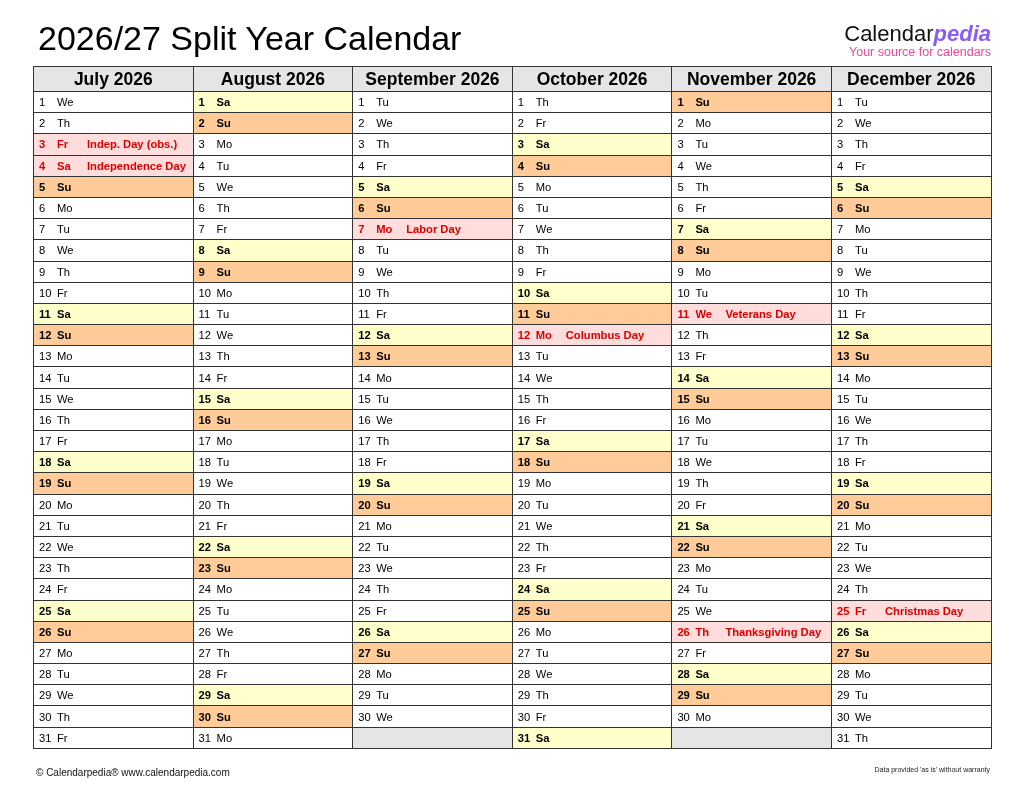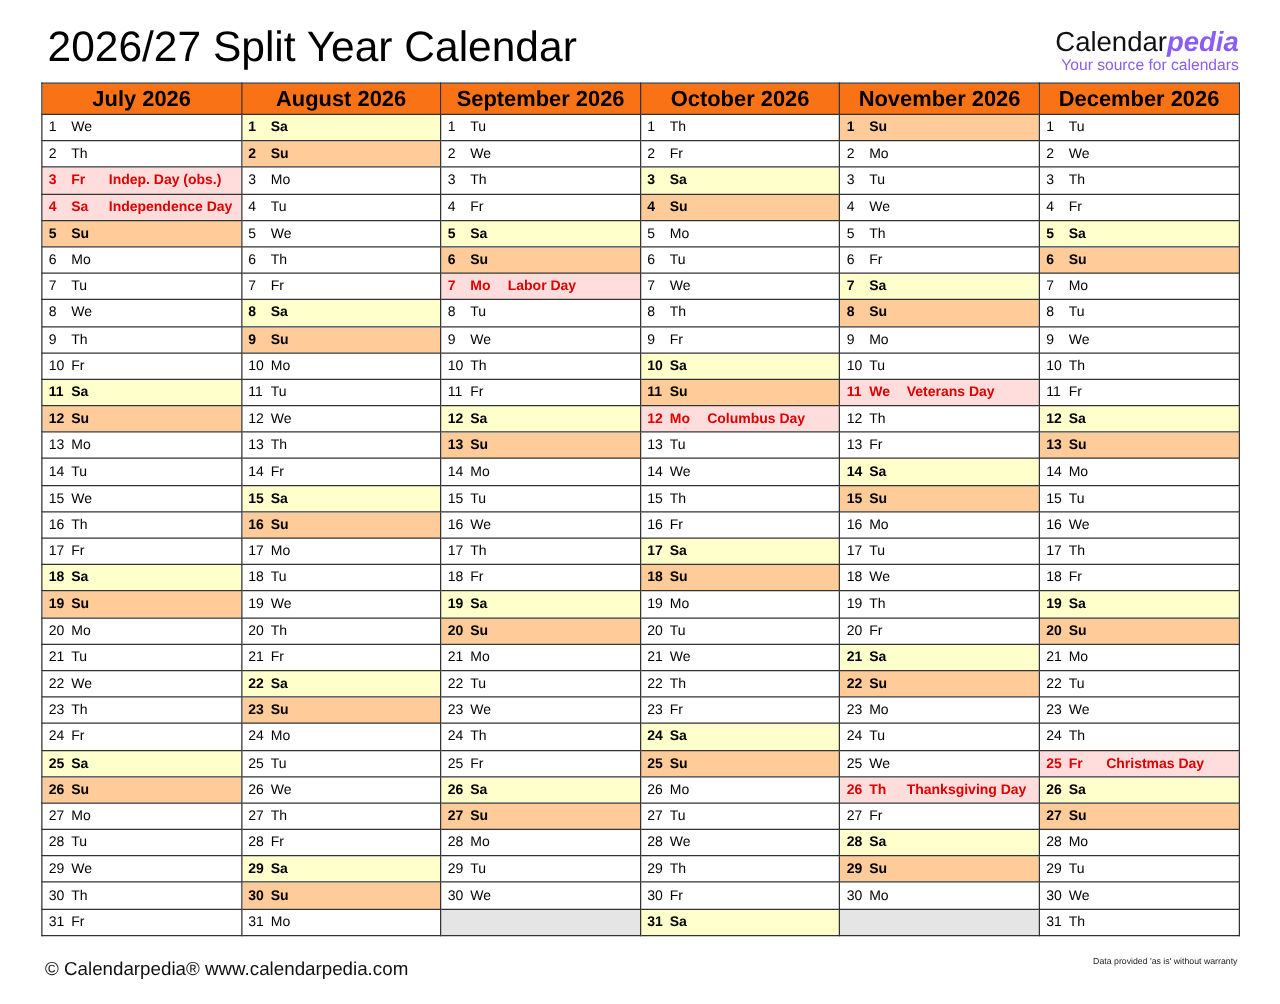--- a/index.html
+++ b/index.html
@@ -1,33 +1,33 @@
 <!DOCTYPE html>
 <html><head>
 <meta charset="utf-8">
 <style>
   html, body { margin: 0; padding: 0; background: #ffffff; }
   body { width: 1024px; height: 803px; position: relative; overflow: hidden; font-family: "Liberation Sans", sans-serif; color: #000; }
   .title { position: absolute; left: 38px; top: 16px; font-size: 34px; font-weight: normal; letter-spacing: 0px; line-height: 44px; }
   .brand { position: absolute; right: 33px; top: 22px; text-align: right; }
   .brand-name { font-size: 22px; line-height: 24px; color: #111; }
   .brand-name .pedia { color: #8b5cf6; font-weight: bold; font-style: italic; }
-  .brand-tag { font-size: 12.5px; line-height: 13px; color: #8b5cf6; text-align: right; }
+  .brand-tag { font-size: 12.5px; line-height: 13px; color: #ec4899; text-align: right; }
   table.cal { position: absolute; left: 33px; top: 66px; border-collapse: collapse; table-layout: fixed; width: 958px; }
   table.cal col { width: 159.6px; }
-  table.cal th { background: #f97316; border: 1.5px solid #333; font-size: 17.5px; font-weight: bold; height: 24px; padding: 0; text-align: center; }
+  table.cal th { background: #e5e5e5; border: 1.5px solid #333; font-size: 17.5px; font-weight: bold; height: 24px; padding: 0; text-align: center; }
   table.cal td { border: 1.5px solid #333; border-top-color: #555; height: 20.2px; padding: 0 0 0 5px; font-size: 11.2px; white-space: nowrap; overflow: hidden; }
   td.sa { background: #ffffcc; font-weight: bold; margin-left: 36px; }
   td.su { background: #ffcc99; font-weight: bold; }
   td.hol { background: #ffdddd; color: #dd0000; font-weight: bold; }
   td.empty { background: #e5e5e5; }
   .d { display: inline-block; min-width: 18px; }
   .wd { display: inline-block; min-width: 28px; }
   .hn { margin-left: 2px; }
-  .footer-left { position: absolute; left: 36px; top: 767px; font-size: 15px; color: #111; }
+  .footer-left { position: absolute; left: 36px; top: 767px; font-size: 10px; color: #111; }
   .footer-right { position: absolute; right: 34px; top: 766px; font-size: 7px; color: #222; }
 </style>
 </head>
 <body>
 
 <div class="title">2026/27 Split Year Calendar</div>
 
 <div class="brand">
   <div class="brand-name"><span>Calendar</span><span class="pedia">pedia</span></div>
   <div class="brand-tag">Your source for calendars</div>

